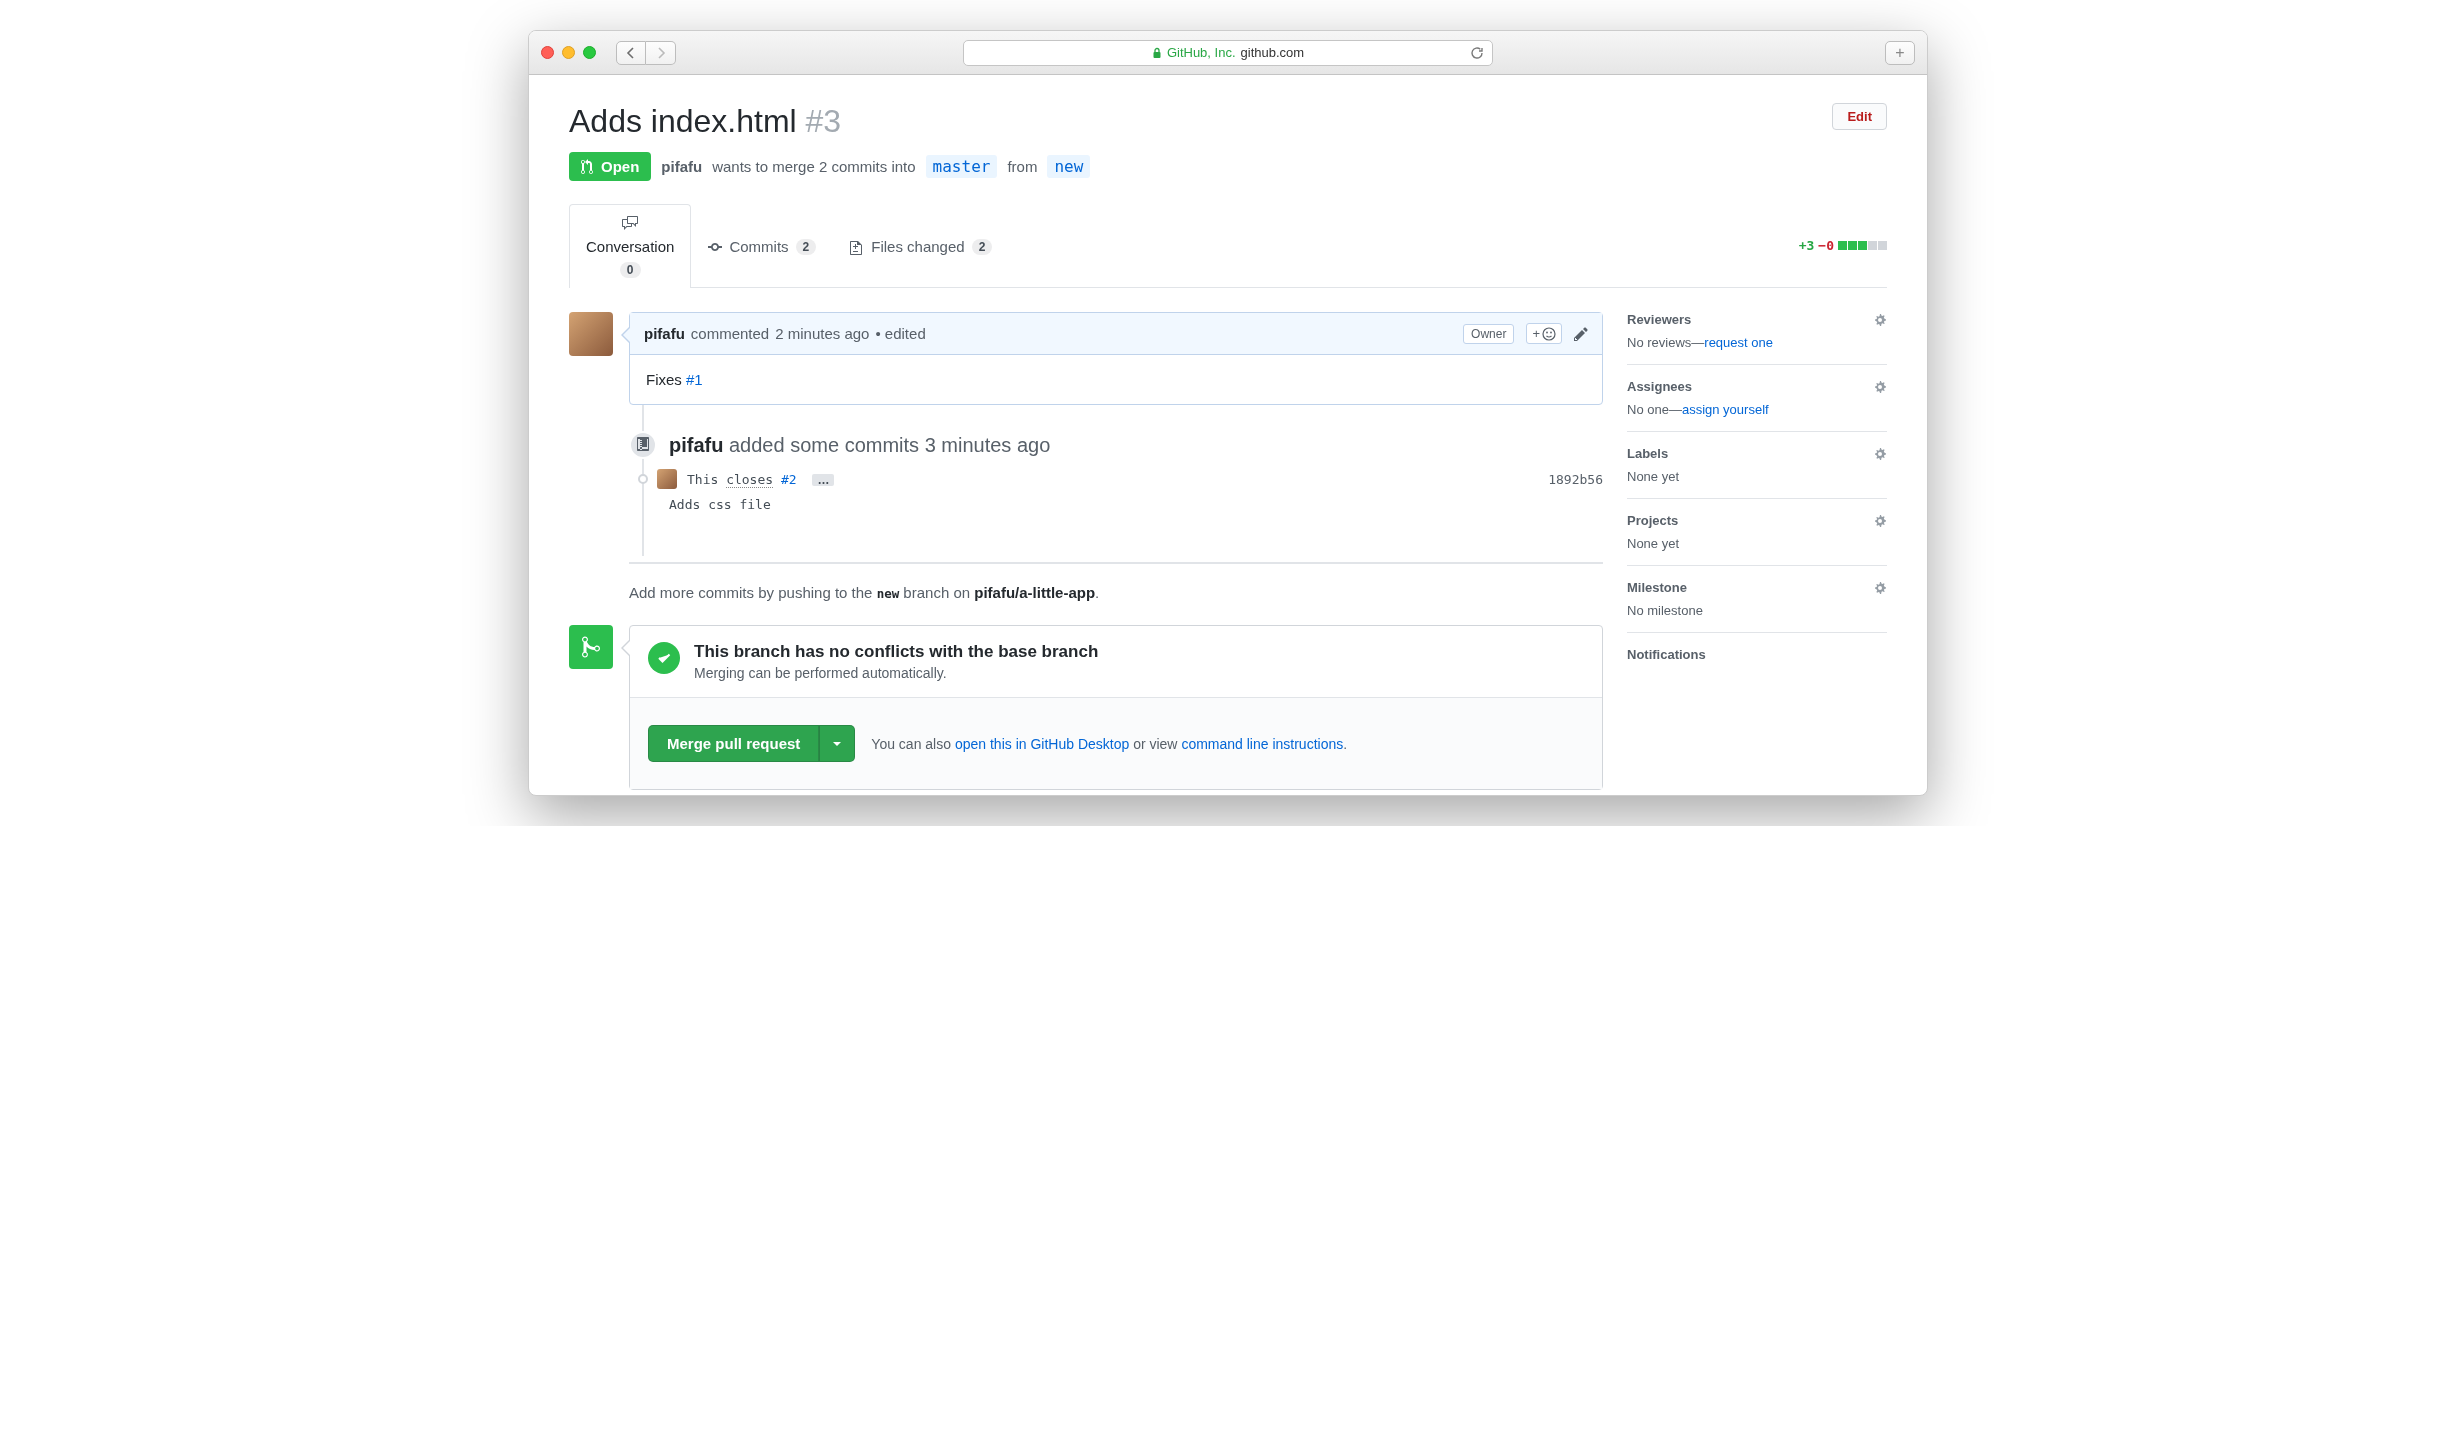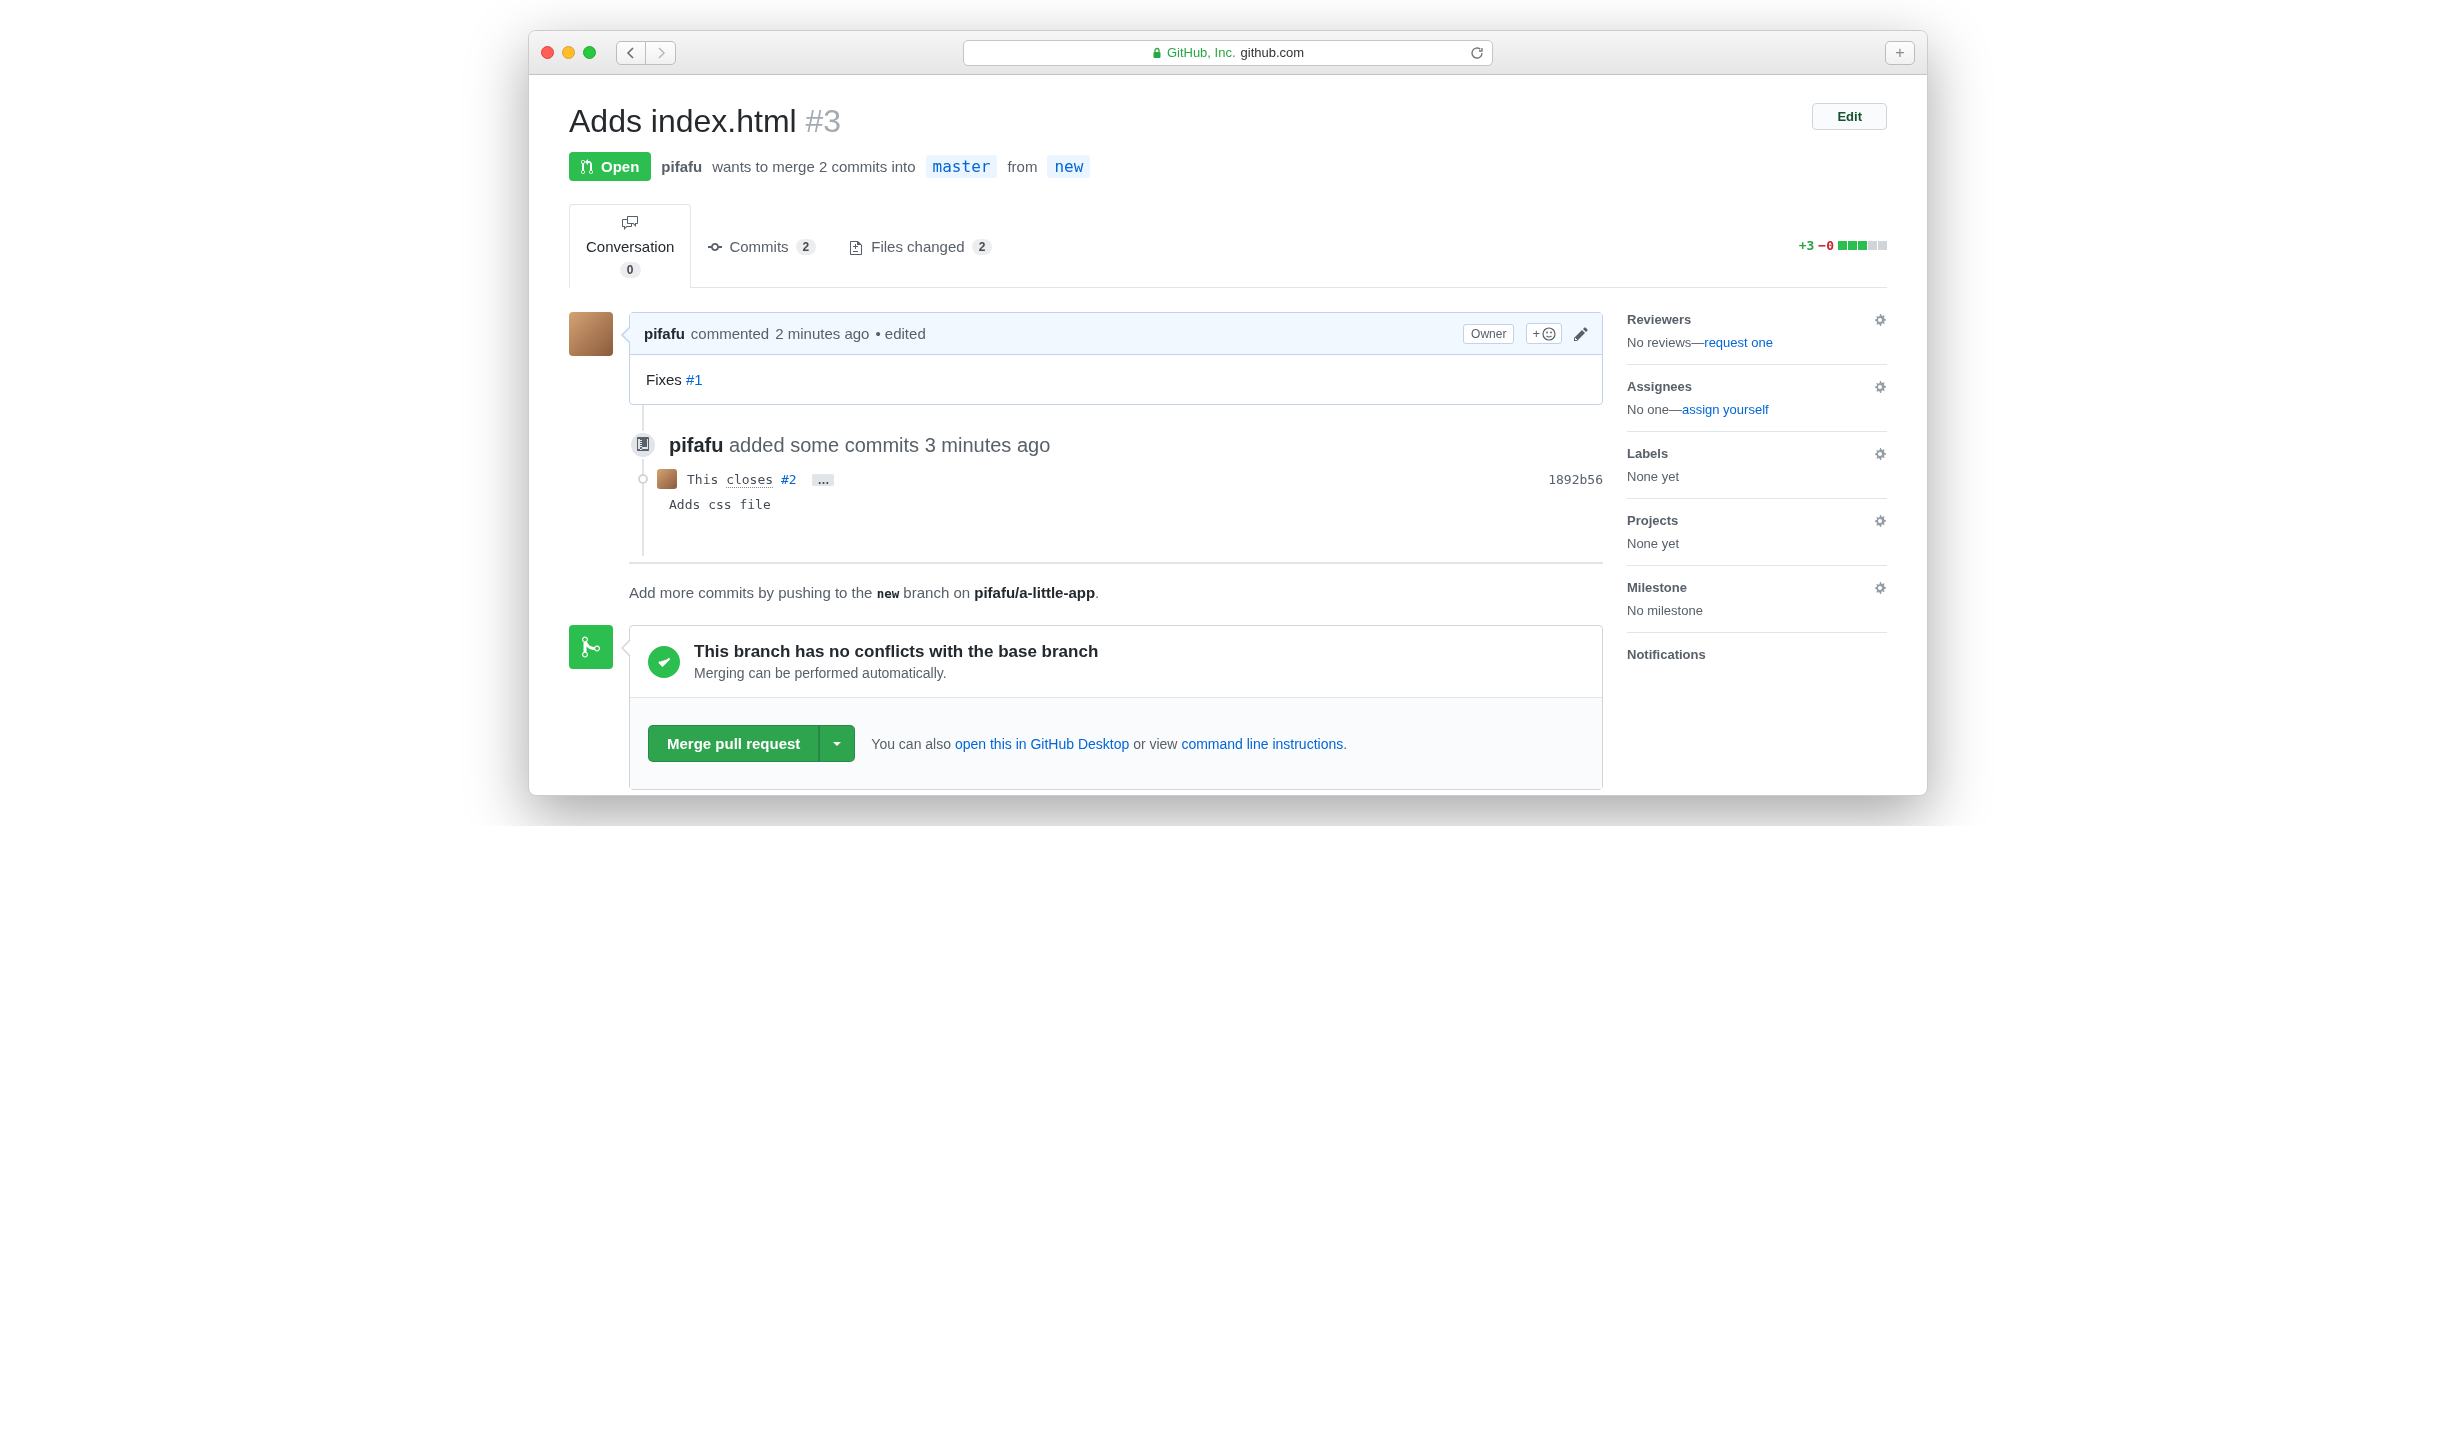--- a/index.html
+++ b/index.html
@@ -77,27 +77,27 @@
   font-size: 16px;
 }
 .content {
   padding: 28px 40px 0 40px;
   min-height: 720px;
 }
 .header-row { display: flex; justify-content: space-between; align-items: flex-start; }
 .pr-title { font-size: 32px; font-weight: 400; color: #24292e; }
 .pr-title .num { color: #a3aab1; font-weight: 300; }
 .edit-btn {
-  padding: 5px 24px;
+  padding: 5px 14px;
   font-size: 13px;
   font-weight: 600;
   background: #fafbfc;
   border: 1px solid #d1d5da;
   border-radius: 4px;
-  color: #14532d;
+  color: #b91c1c;
   cursor: pointer;
 }
 .meta-row {
   margin-top: 12px;
   display: flex;
   align-items: center;
   gap: 10px;
   color: #586069;
   font-size: 15px;
 }
@@ -356,21 +356,21 @@
   left: -7px; top: 15px;
   width: 0; height: 0;
   border: 7px solid transparent;
   border-right-color: #fff;
   border-left: none;
 }
 .merge-status {
   padding: 16px 18px;
   display: flex;
   gap: 14px;
-  align-items: center;
+  align-items: flex-start;
 }
 .check-circle {
   width: 32px; height: 32px; border-radius: 50%;
   background: #2cbe4e;
   display: flex; align-items: center; justify-content: center;
   color: #fff;
   flex-shrink: 0;
   font-size: 18px;
 }
 .merge-title { font-weight: 600; font-size: 17px; color: #24292e; }

